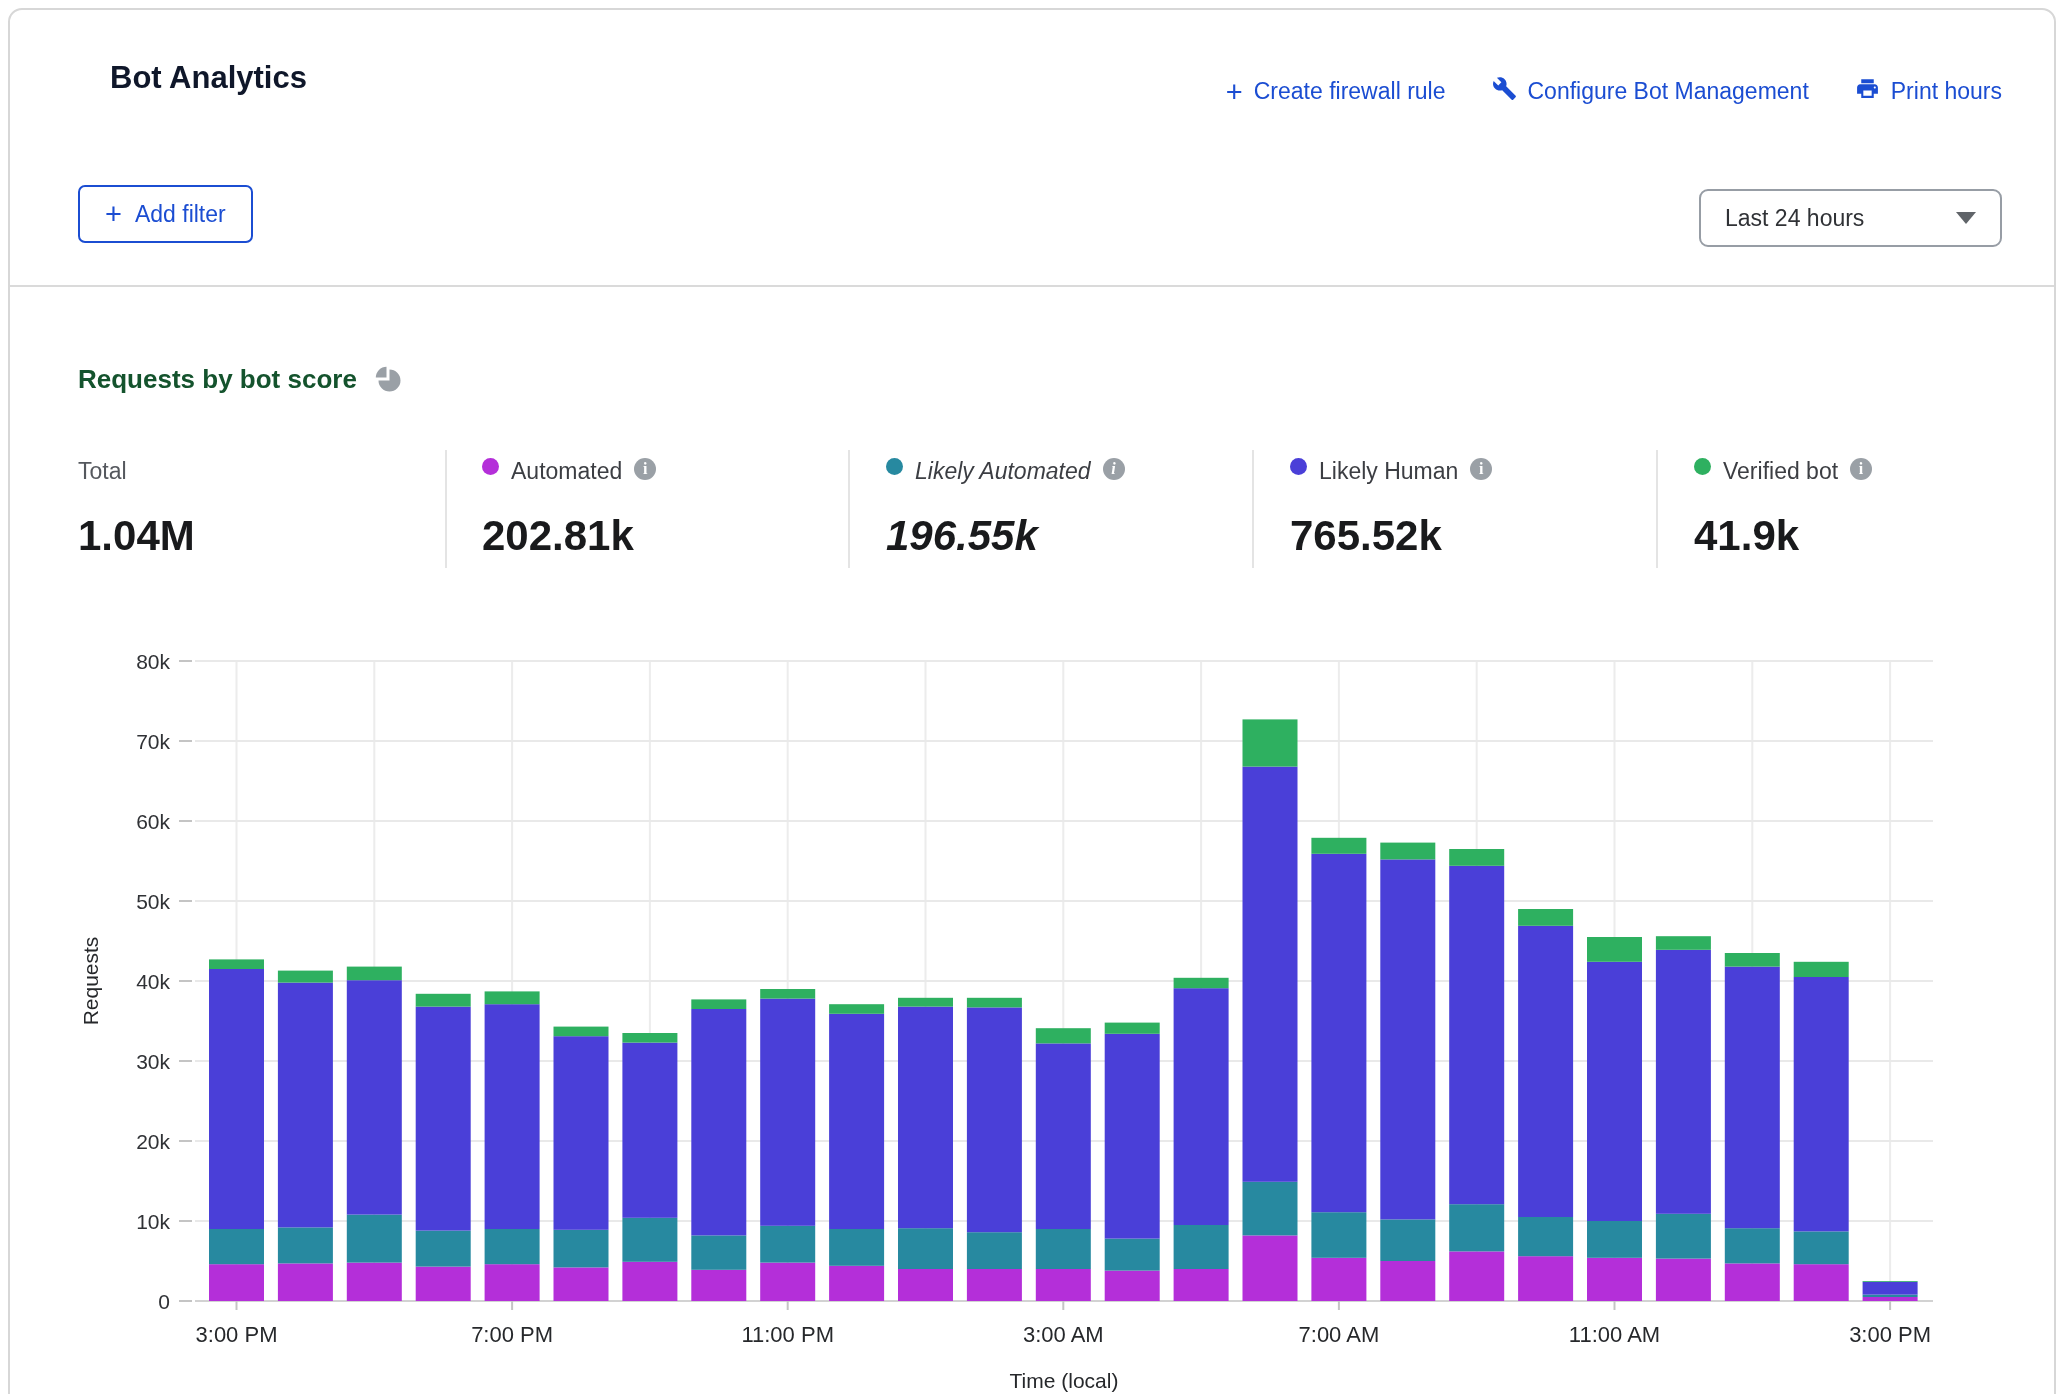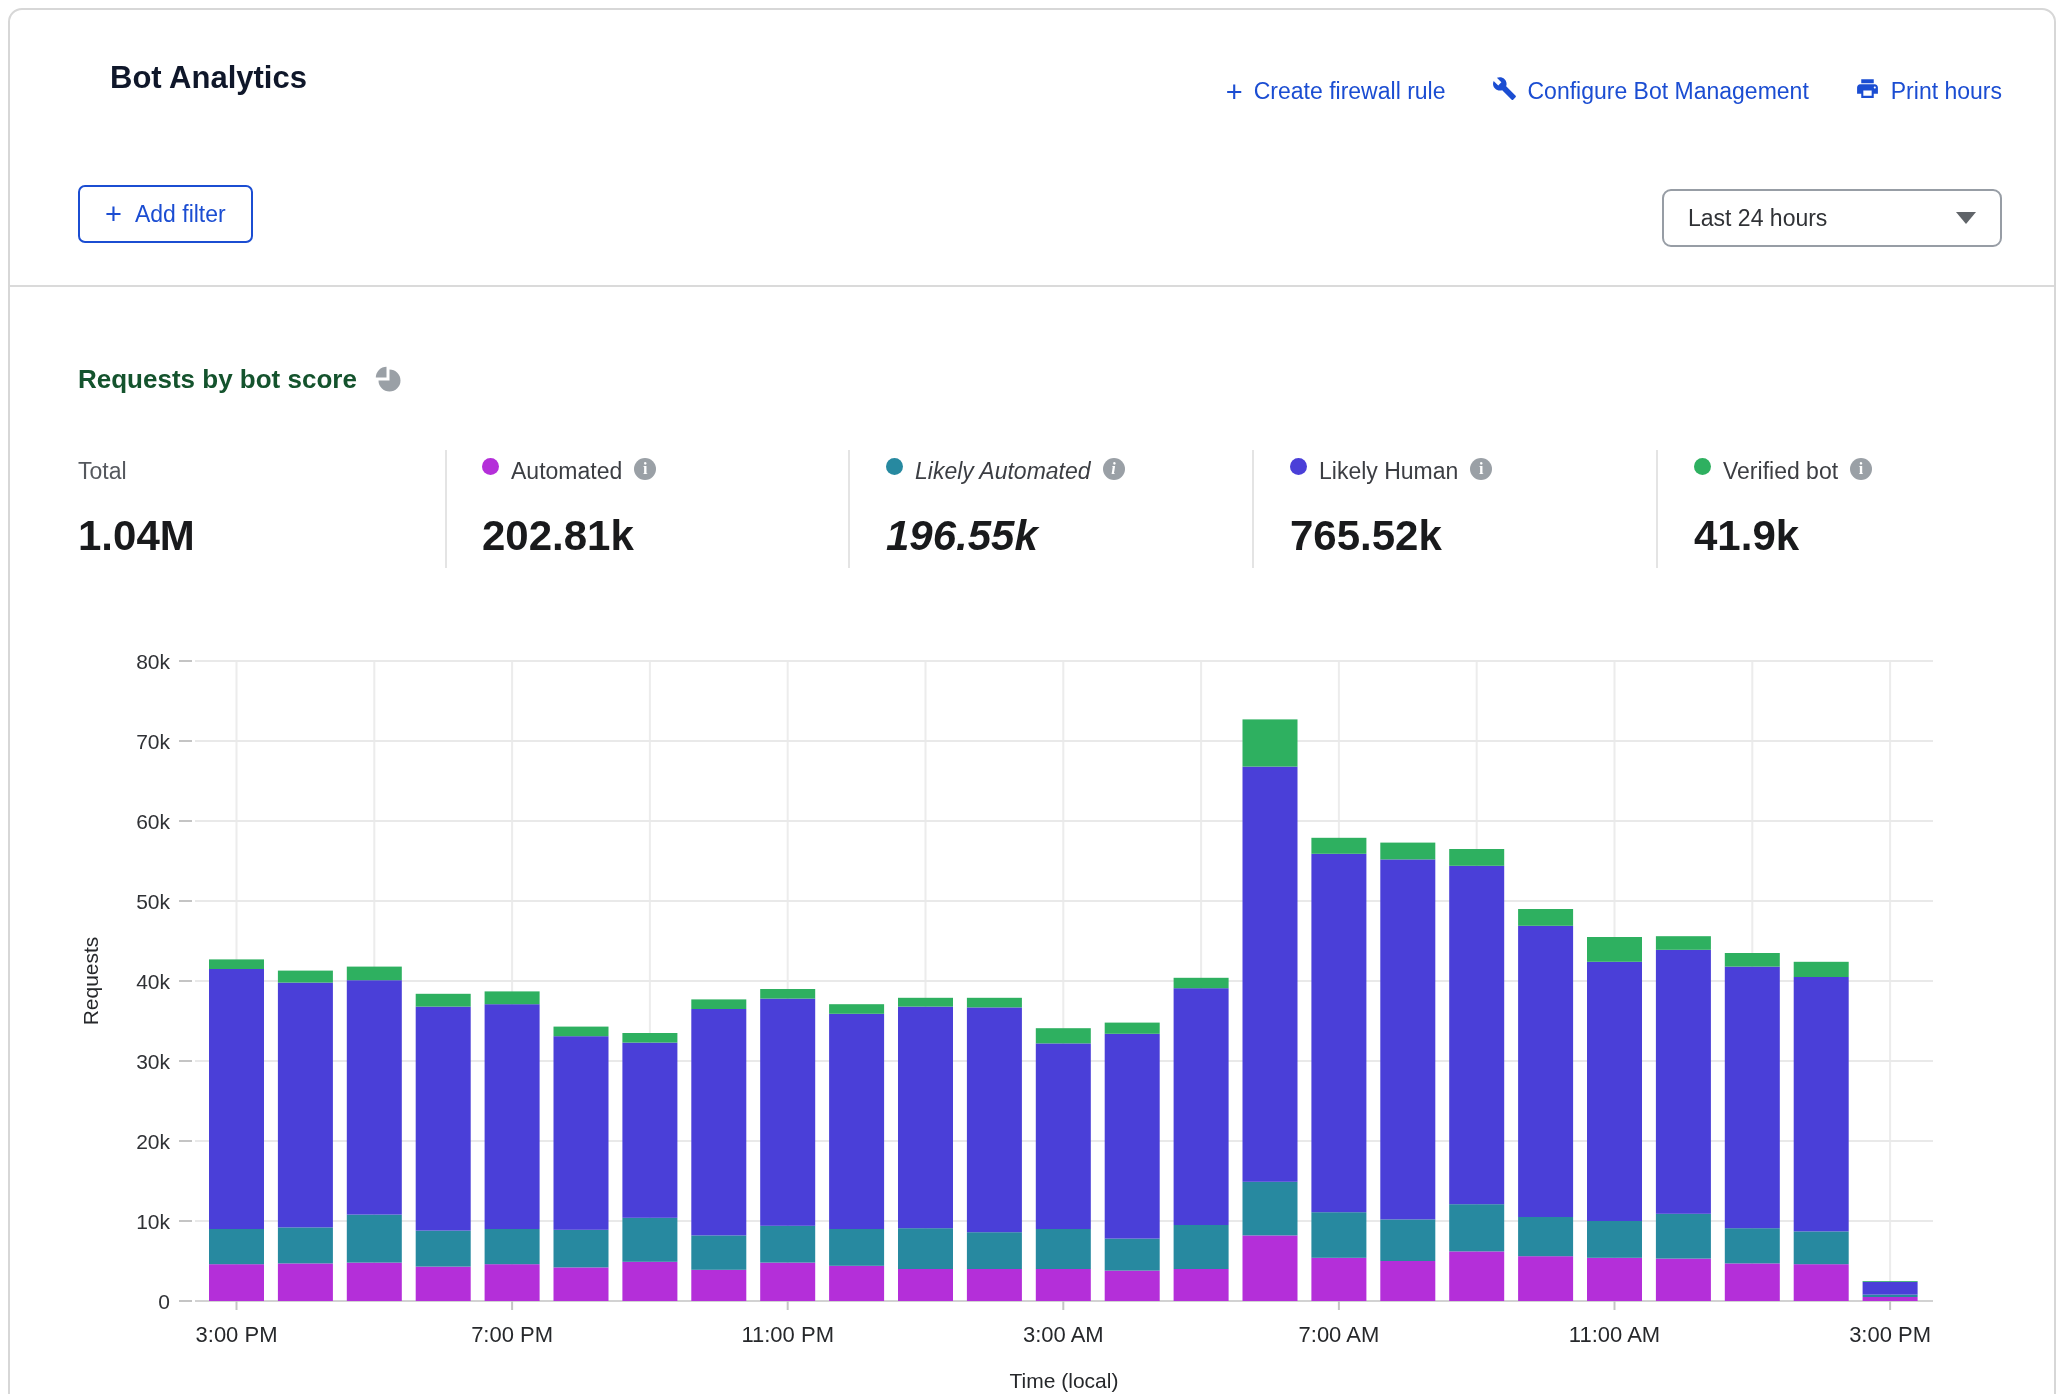--- a/index.html
+++ b/index.html
@@ -16,21 +16,21 @@
   .links{position:absolute;right:52px;top:66px;display:flex;gap:46px;align-items:center;}
   .link{display:flex;align-items:center;gap:11px;color:#1b4dd2;font-size:23px;cursor:pointer;white-space:nowrap;}
   .link svg{width:25px;height:25px;fill:#1b4dd2;flex:0 0 auto;}
   .plus-glyph{font-size:29px;font-weight:500;line-height:20px;}
   .add-filter{
     position:absolute;left:68px;top:175px;height:58px;padding:0 25px;
     display:flex;align-items:center;gap:13px;box-sizing:border-box;
     border:2px solid #1b4dd2;border-radius:7px;color:#1b4dd2;font-size:23px;background:#fff;cursor:pointer;
   }
   .range-select{
-    position:absolute;right:52px;top:179px;width:340px;height:58px;box-sizing:border-box;
+    position:absolute;right:52px;top:179px;width:303px;height:58px;box-sizing:border-box;
     border:2px solid #979da5;border-radius:9px;background:#fff;cursor:pointer;
     display:flex;align-items:center;justify-content:space-between;padding:0 24px;
     font-size:23px;color:#303236;
   }
   .caret{width:0;height:0;border-left:10px solid transparent;border-right:10px solid transparent;border-top:12px solid #606469;}
   .hdr-divider{position:absolute;left:0;right:0;top:275px;border-top:2px solid #dadada;}
   .section-title-row{position:absolute;left:68px;top:354px;display:flex;align-items:center;gap:17px;}
   .section-title{font-size:26px;font-weight:700;color:#14532d;}
   .pie-icon svg{width:29px;height:29px;display:block;}
   .stats-row{position:absolute;left:0;top:440px;width:100%;height:130px;}

